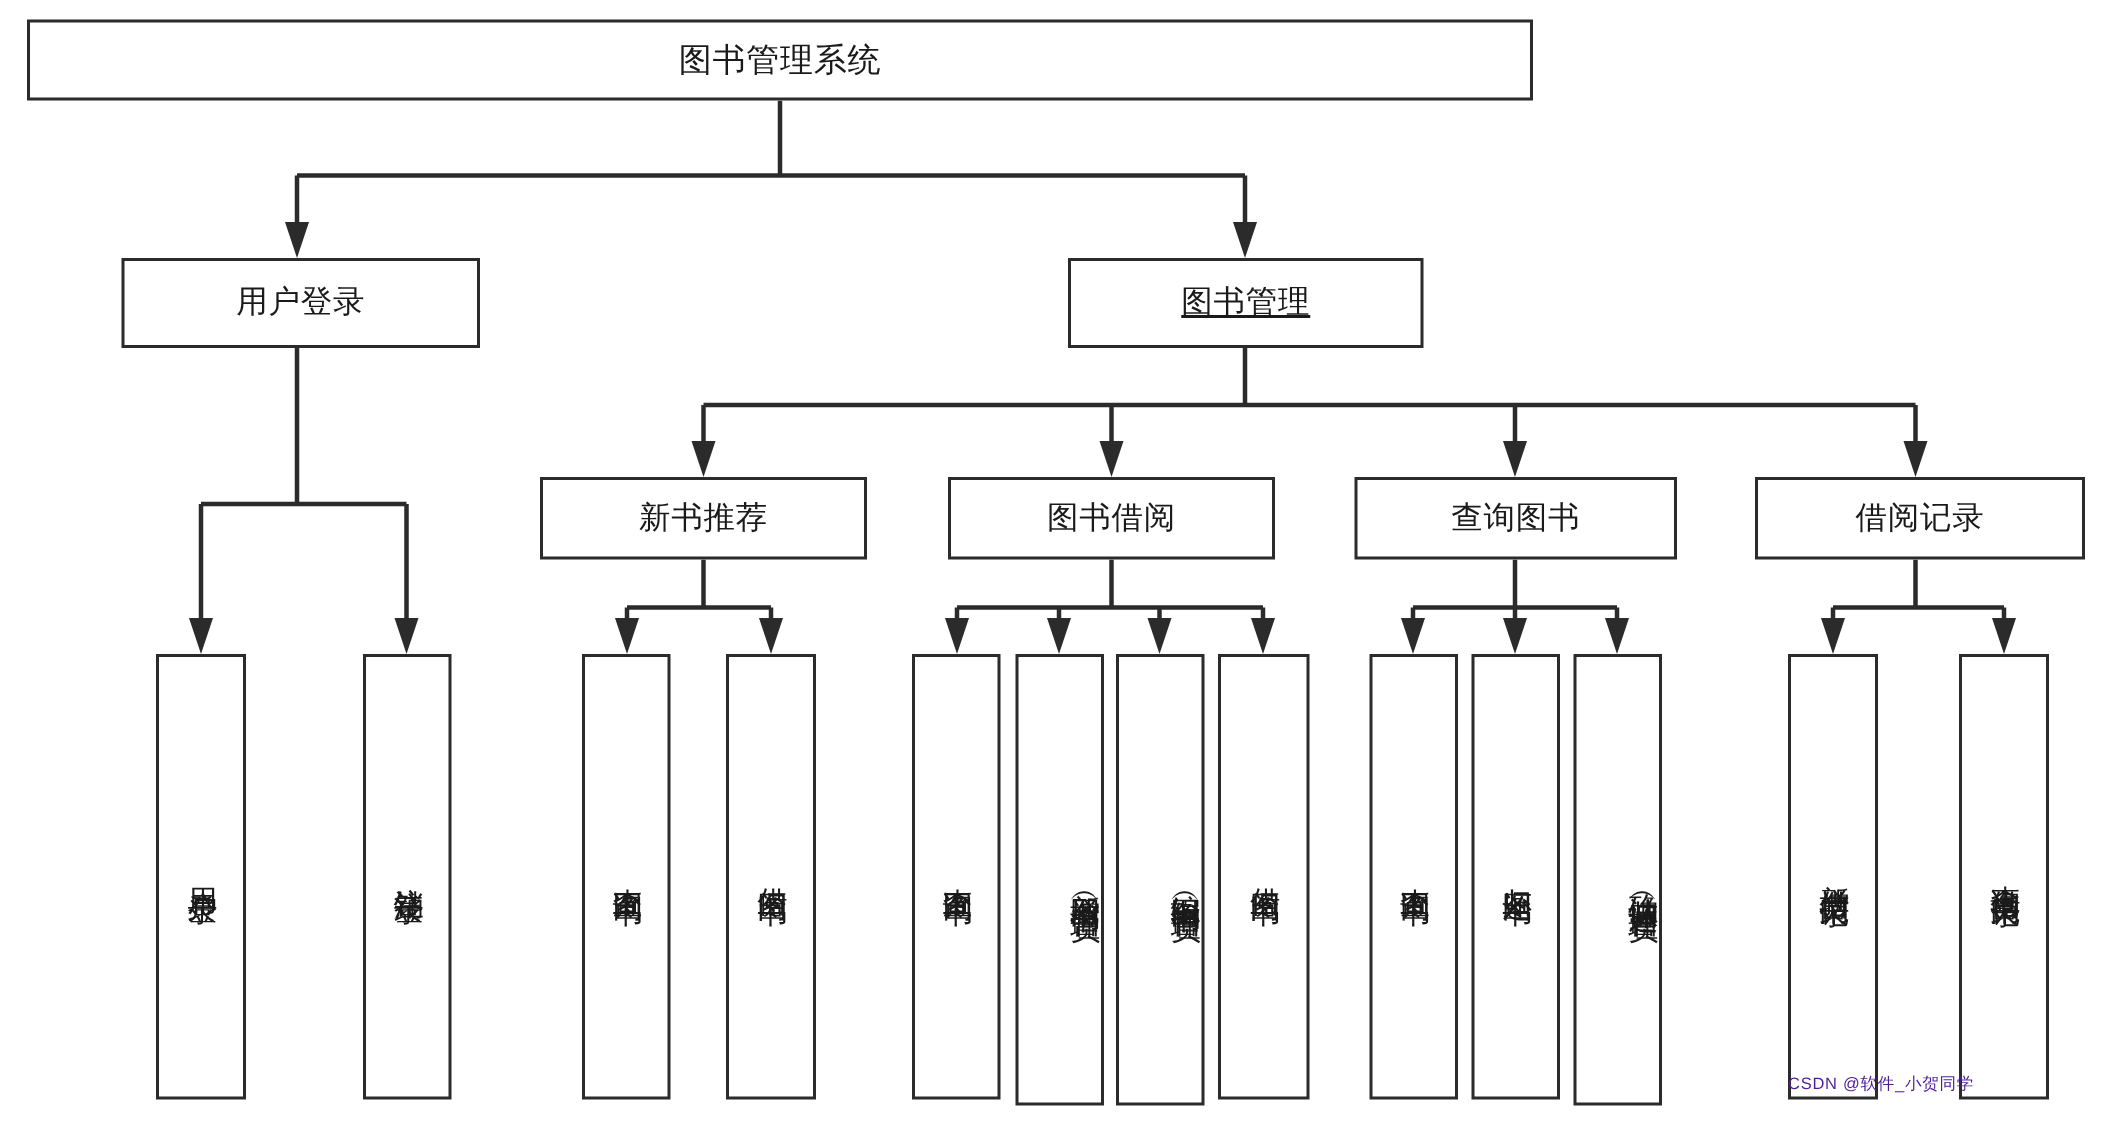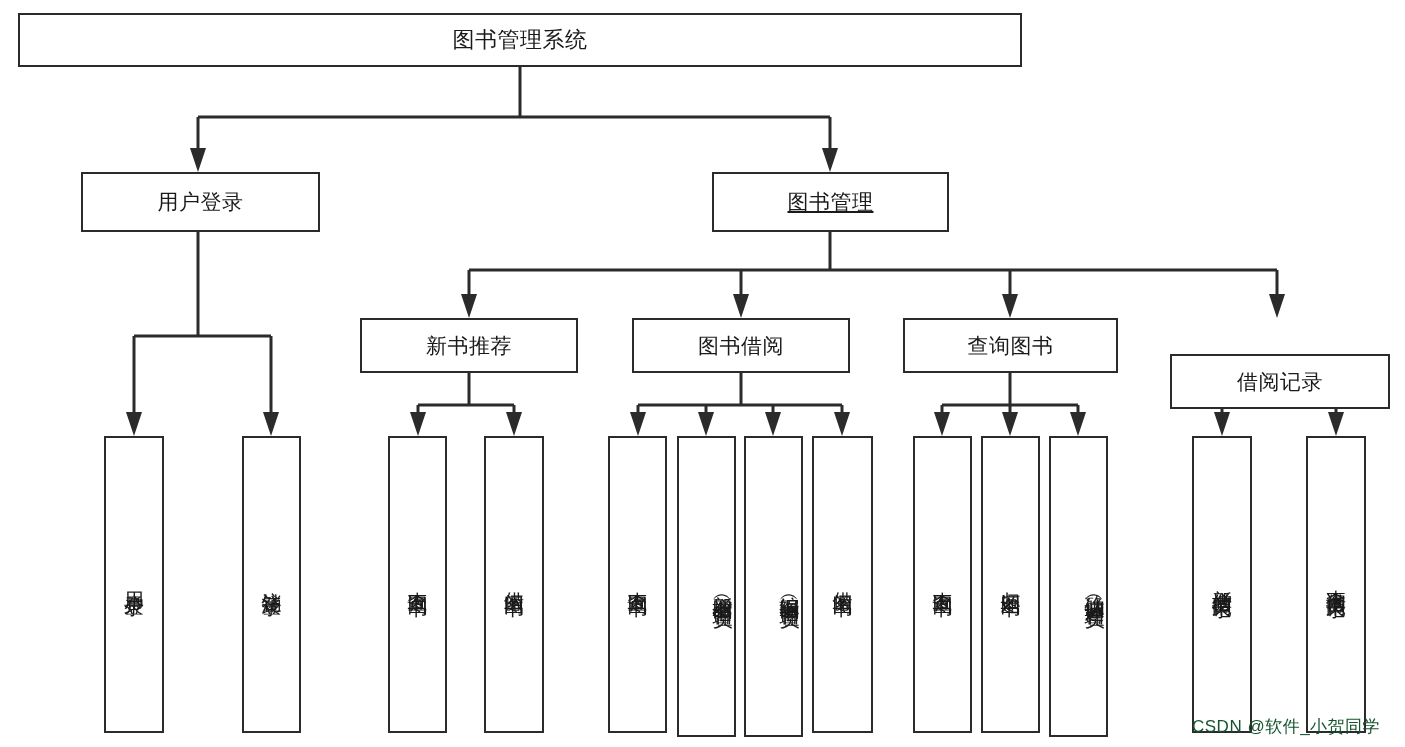--- a/index.html
+++ b/index.html
@@ -63,22 +63,22 @@
     stroke: #2b2b2b;
     stroke-width: 3;
     fill: none;
   }
   #edges polygon.arrowhead {
     fill: #2b2b2b;
     stroke: none;
   }
   .watermark {
     position: absolute;
-    font-size: 17px;
-    color: #14532d;
+    font-size: 11px;
+    color: #4c1d95;
     letter-spacing: 0.5px;
     white-space: nowrap;
     user-select: none;
   }
 </style>
 </head>
 <body>
 
 <div id="canvas">
 
@@ -145,21 +145,21 @@
   </svg>
 
   <div class="node horiz root" style="left: 18px; top: 13px; width: 1004px; height: 54px;">图书管理系统</div>
 
   <div class="node horiz" style="left: 81px; top: 172px; width: 239px; height: 60px;">用户登录</div>
   <div class="node horiz" style="left: 712px; top: 172px; width: 237px; height: 60px; text-decoration: underline;">图书管理</div>
 
   <div class="node horiz" style="left: 632px; top: 318px; width: 218px; height: 55px;">图书借阅</div>
   <div class="node horiz" style="left: 360px; top: 318px; width: 218px; height: 55px;">新书推荐</div>
   <div class="node horiz" style="left: 903px; top: 318px; width: 215px; height: 55px;">查询图书</div>
-  <div class="node horiz" style="left: 1170px; top: 318px; width: 220px; height: 55px; margin-top: 36px;">借阅记录</div>
+  <div class="node horiz" style="left: 1170px; top: 318px; width: 220px; height: 55px;">借阅记录</div>
 
   <div class="node vert centered" style="left: 104px; top: 436px; width: 60px; height: 297px;">用户登录</div>
   <div class="node vert centered" style="left: 242px; top: 436px; width: 59px; height: 297px;">注销登录</div>
   <div class="node vert centered" style="left: 388px; top: 436px; width: 59px; height: 297px;">查询图书</div>
   <div class="node vert centered" style="left: 484px; top: 436px; width: 60px; height: 297px;">借阅图书</div>
   <div class="node vert centered" style="left: 608px; top: 436px; width: 59px; height: 297px;">查询图书</div>
   <div class="node vert" style="left: 677px; top: 436px; width: 59px; height: 301px;">新增图书（管理员）</div>
   <div class="node vert" style="left: 744px; top: 436px; width: 59px; height: 301px;">编辑图书（管理员）</div>
   <div class="node vert centered" style="left: 812px; top: 436px; width: 61px; height: 297px;">借阅图书</div>
   <div class="node vert centered" style="left: 913px; top: 436px; width: 59px; height: 297px;">查询图书</div>

